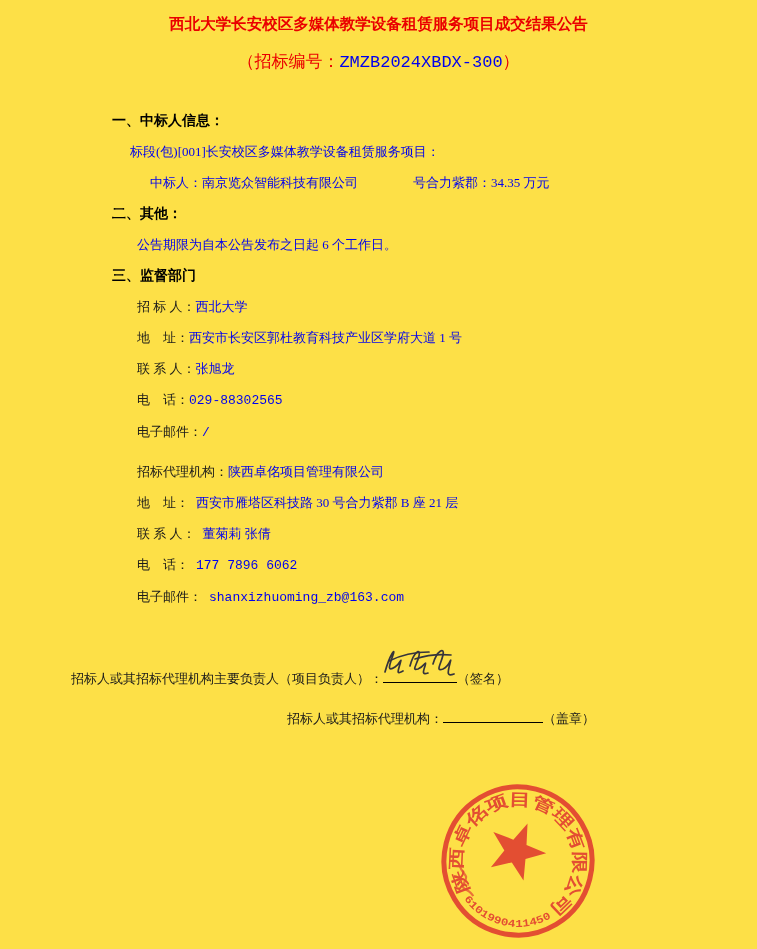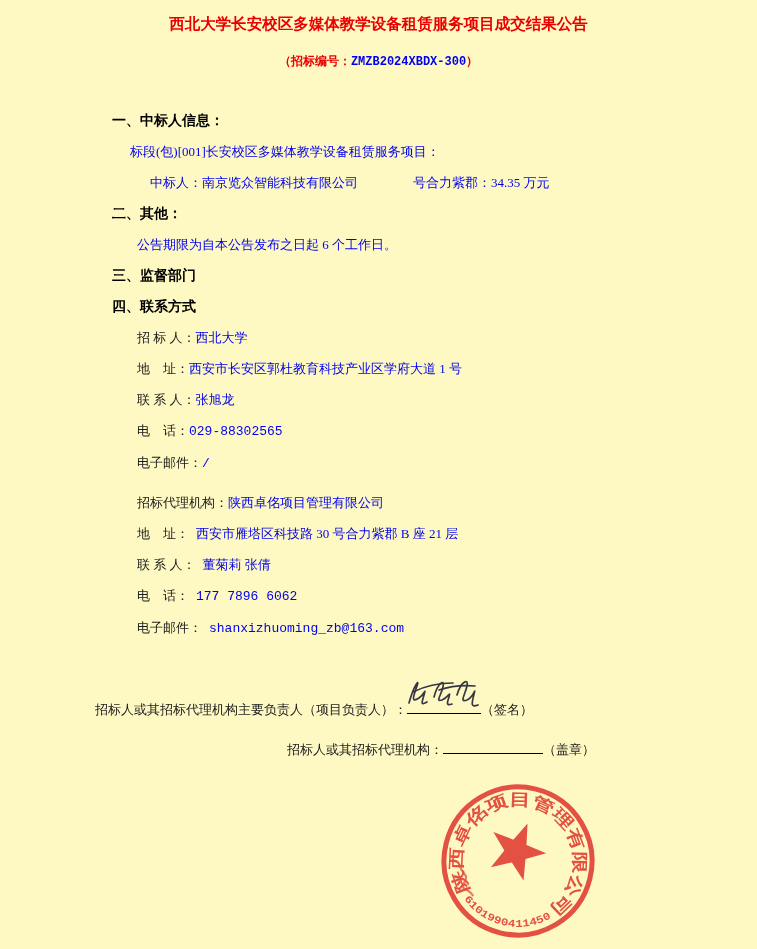--- a/index.html
+++ b/index.html
@@ -1,33 +1,33 @@
 <!DOCTYPE html>
 <html><head>
 <meta charset="utf-8">
 <style>
   html,body{margin:0;padding:0;background:#ffffff;}
   .doc{
     position:relative;
     width:757px;height:949px;
-    background:#fef9c3;
+    background:#fde047;
     font-family:"Liberation Serif","DejaVu Serif",serif;
     font-size:13px;color:#1a1a1a;
     overflow:hidden;
     box-sizing:border-box;
     padding-top:14px;
   }
   .doc-title{
     margin:0;text-align:center;
     font-size:15.5px;line-height:20px;font-weight:bold;
     color:#ea0000;
   }
   .doc-subtitle{
     margin-top:18px;text-align:center;
-    font-size:12px;line-height:19px;font-weight:bold;
+    font-size:17px;line-height:19px;font-weight:normal;
     color:#ea0000;
   }
   .mono{font-family:"Liberation Mono","DejaVu Sans Mono",monospace;}
   .blue{color:#0000ee;}
   .black{color:#1a1a1a;}
   .heading{
     margin:12px 0 0 112px;
     font-size:14px;line-height:19px;font-weight:bold;color:#000000;
   }
   .heading.first{margin-top:39px;}
@@ -35,21 +35,21 @@
   .line.lot{margin-left:130px;color:#0000ee;}
   .line.winner{margin-left:150px;color:#0000ee;}
   .winner-gap{display:inline-block;width:55px;}
   .line.body-blue{color:#0000ee;}
   .row{margin:12px 0 0 137px;line-height:19px;}
   .row .label{color:#1a1a1a;white-space:pre;}
   .row .value{color:#0000ee;}
   .agency-block{margin-top:20px;}
   .agency-block .row:not(:first-child) .value{margin-left:7px;}
   .sign-line{
-    margin:61px 0 0 95px;line-height:19px;color:#1a1a1a;
+    margin:61px 0 0 71px;line-height:19px;color:#1a1a1a;
   }
   .seal-line{
     margin:20px 16px 0 287px;line-height:19px;color:#1a1a1a;
   }
   .underline{
     display:inline-block;position:relative;
     border-bottom:1.3px solid #000000;
     height:14px;vertical-align:baseline;
   }
   .underline.sign{width:74px;}
@@ -81,21 +81,20 @@
     <span>中标人：</span><span>南京览众智能科技有限公司</span><span class="winner-gap"></span><span>号合力紫郡：</span><span>34.35 万元</span>
   </div>
 
   <div class="heading">二、其他：</div>
 
   <div class="line body-blue">公告期限为自本公告发布之日起 6 个工作日。</div>
 
   <div class="heading">三、监督部门</div>
 
 
-  <div class="heading">四、联系方式</div>
 
   <div>
     <div class="row">
       <span class="label">招 标 人：</span><span class="value">西北大学</span>
     </div>
     <div class="row">
       <span class="label">地    址：</span><span class="value">西安市长安区郭杜教育科技产业区学府大道 1 号</span>
     </div>
     <div class="row">
       <span class="label">联 系 人：</span><span class="value">张旭龙</span>

